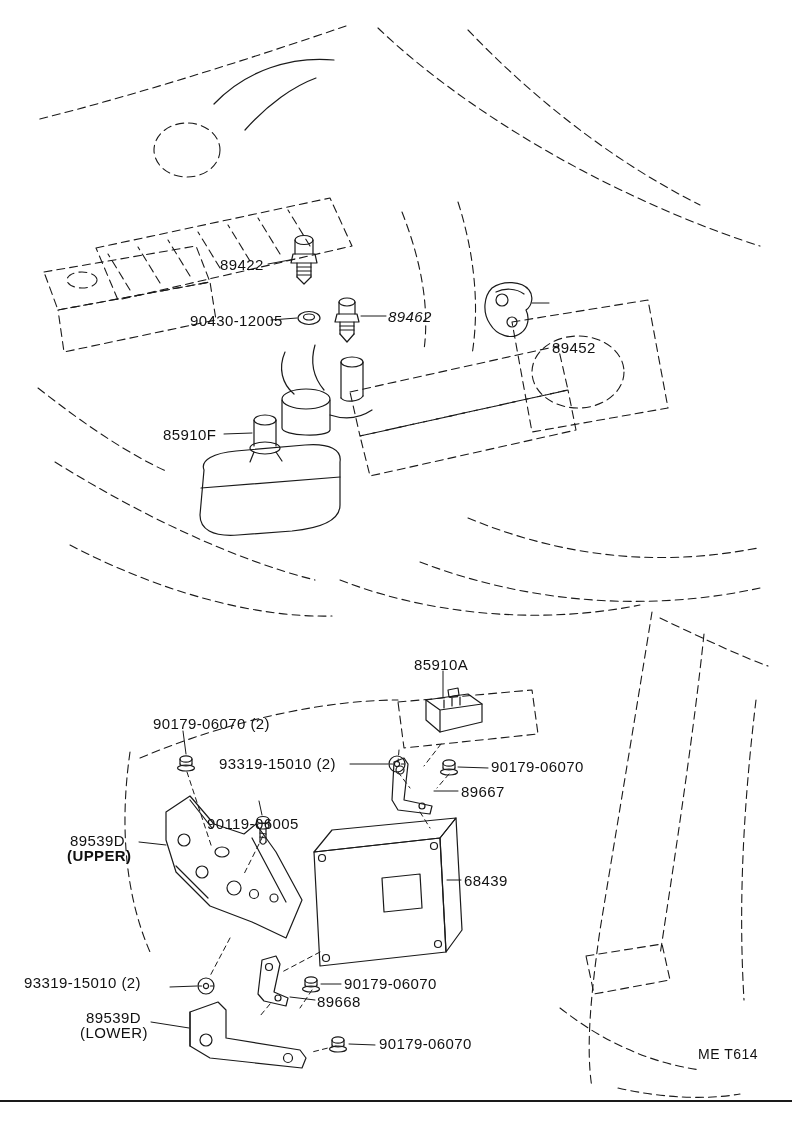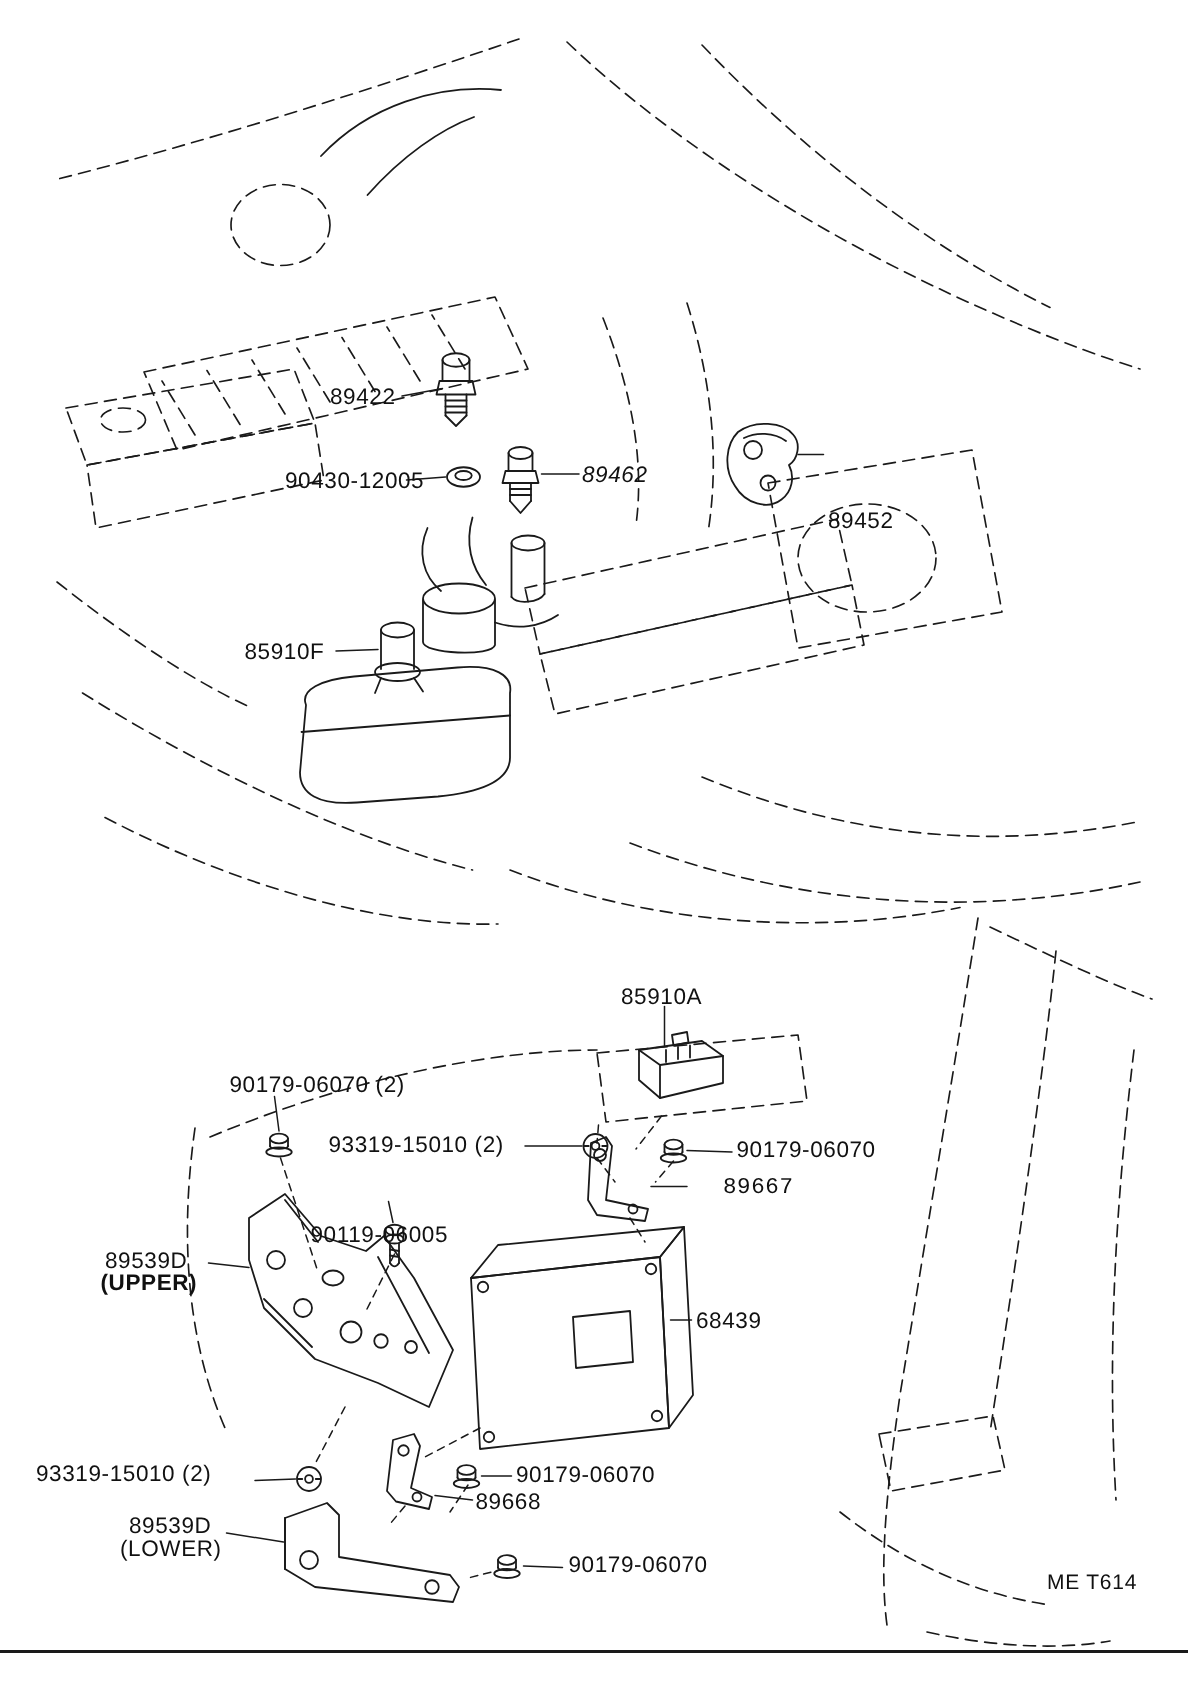--- a/index.html
+++ b/index.html
@@ -253,21 +253,21 @@
   <div class="part-label" style="left:172px; top:313px;margin-left:18px;">90430-12005</div>
   <div class="part-label" style="left:388px; top:309px;font-style:italic;">89462</div>
   <div class="part-label" style="left:552px; top:296px;margin-top:44px;">89452</div>
   <div class="part-label" style="left:163px; top:427px;">85910F</div>
 
   <div class="part-label" style="left:414px; top:657px;">85910A</div>
   <div class="part-label" style="left:129px; top:716px;margin-left:24px;">90179-06070 (2)</div>
   <div class="part-label" style="left:219px; top:756px;">93319-15010 (2)</div>
   <div class="part-label" style="left:491px; top:759px;">90179-06070</div>
   <div class="part-label" style="left:207px; top:784px;margin-top:32px;">90119-06005</div>
-  <div class="part-label" style="left:482px; top:784px;font-family:Liberation Mono, monospace;">89667</div>
+  <div class="part-label" style="left:461px; top:784px;">89667</div>
   <div class="part-label" style="left:70px;  top:833px;">89539D</div>
   <div class="part-label" style="left:67px;  top:848px;font-weight:bold;">(UPPER)</div>
   <div class="part-label" style="left:464px; top:873px;">68439</div>
 
   <div class="part-label" style="left:24px;  top:975px;">93319-15010 (2)</div>
   <div class="part-label" style="left:344px; top:976px;">90179-06070</div>
   <div class="part-label" style="left:317px; top:994px;">89668</div>
   <div class="part-label" style="left:86px;  top:1010px;">89539D</div>
   <div class="part-label" style="left:80px;  top:1025px;">(LOWER)</div>
   <div class="part-label" style="left:379px; top:1036px;">90179-06070</div>

